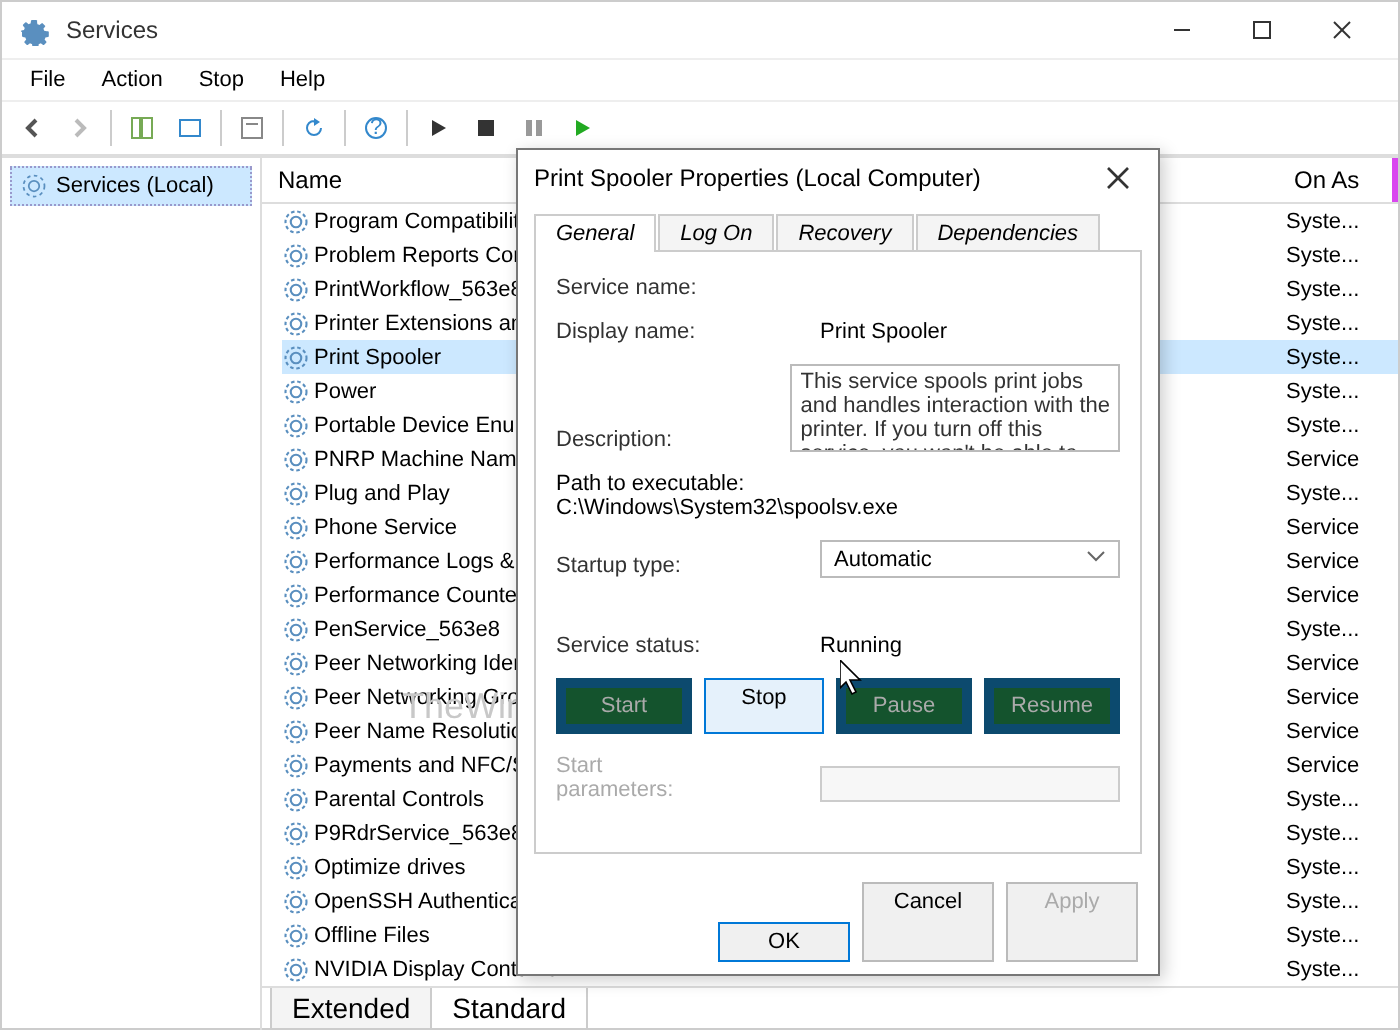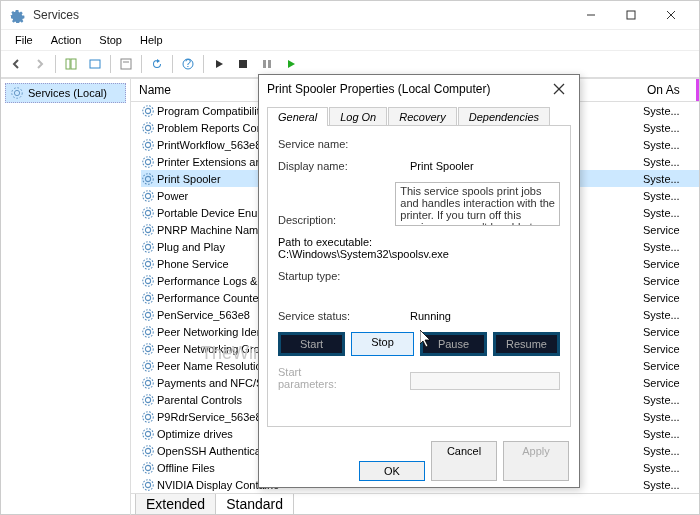--- a/index.html
+++ b/index.html
@@ -50,21 +50,21 @@
 .dlg-tabs .dtab { padding: 3px 10px; font-size: 11px; border: 1px solid #ccc; border-bottom: none; margin-right: 1px; background: #f4f4f4; font-style: italic; }
 .dlg-tabs .dtab.active { background: #fff; position: relative; z-index: 2; }
 .dlg-body { flex: 1; margin: 0 8px 8px 8px; border: 1px solid #ccc; padding: 12px 10px; position: relative; margin-top:-1px; }
 .fld { display: flex; align-items: flex-end; margin-bottom: 10px; gap: 42px; }
 .fld .lbl { width: 90px; color: #333; }
 .fld .val { flex: 1; }
 .desc { width: 195px; height: 44px; border: 1px solid #bbb; padding: 2px 4px; font-size: 11px; overflow: hidden; background: #fff; color:#333; }
 .path { margin-bottom: 10px; }
 .combo { flex:1; border: 1px solid #bbb; padding: 2px 6px; display: flex; justify-content: space-between; align-items: center; background: #fff; }
 .status-btns { display: flex; gap: 6px; margin-bottom: 10px; }
-.status-btns .btn { flex: 1; padding: 3px 0; text-align: center; border: 3px solid #0c4a6e; background: #0f172a; font-size: 11px; }
+.status-btns .btn { flex: 1; padding: 3px 0; text-align: center; border: 5px solid #0c4a6e; background: #14532d; font-size: 11px; }
 .status-btns .btn.disabled { color: #aaa; }
 .status-btns .btn.focus { border: 1px solid #0078d7; background: #e5f1fb; }
 .startparams { width: 160px; border: 1px solid #ccc; height: 18px; margin-left: 6px; background: #f7f7f7; }
 .dlg-footer { display: flex; justify-content: flex-end; gap: 6px; padding: 6px 10px; }
 .dlg-footer .btn { width: 66px; padding: 3px 0; text-align: center; border: 1px solid #bbb; background: #f0f0f0; font-size: 11px; }
 .dlg-footer .btn.ok { border-color: #0078d7; margin-top: 20px; }
 .dlg-footer .btn.disabled { color: #aaa; }
 
 .watermark { position: absolute; left: 200px; top: 260px; color: #c8c8c8; font-size: 18px; transform: translateY(4px); pointer-events:none; }
 
@@ -414,20 +414,26 @@
     <div class="fld">
       <div class="lbl">Description:</div>
       <div class="desc">This service spools print jobs and handles interaction with the printer.  If you turn off this service, you won't be able to print or see your printers</div>
     </div>
     <div class="path">
       <div>Path to executable:</div>
       <div>C:\Windows\System32\spoolsv.exe</div>
     </div>
     <div class="fld">
       <div class="lbl">Startup type:</div>
+      <div class="combo">
+        <span>Automatic</span>
+        <span><svg width="10" height="10">
+              <path d="M1 3l4 4 4-4" fill="none" stroke="#666"></path>
+            </svg></span>
+      </div>
     </div>
     <div style="height:18px"></div>
     <div class="fld">
       <div class="lbl">Service status:</div>
       <div class="val">Running</div>
     </div>
     <div class="status-btns">
       <div class="btn disabled">Start</div>
       <div class="btn focus">Stop</div>
       <div class="btn disabled">Pause</div>

